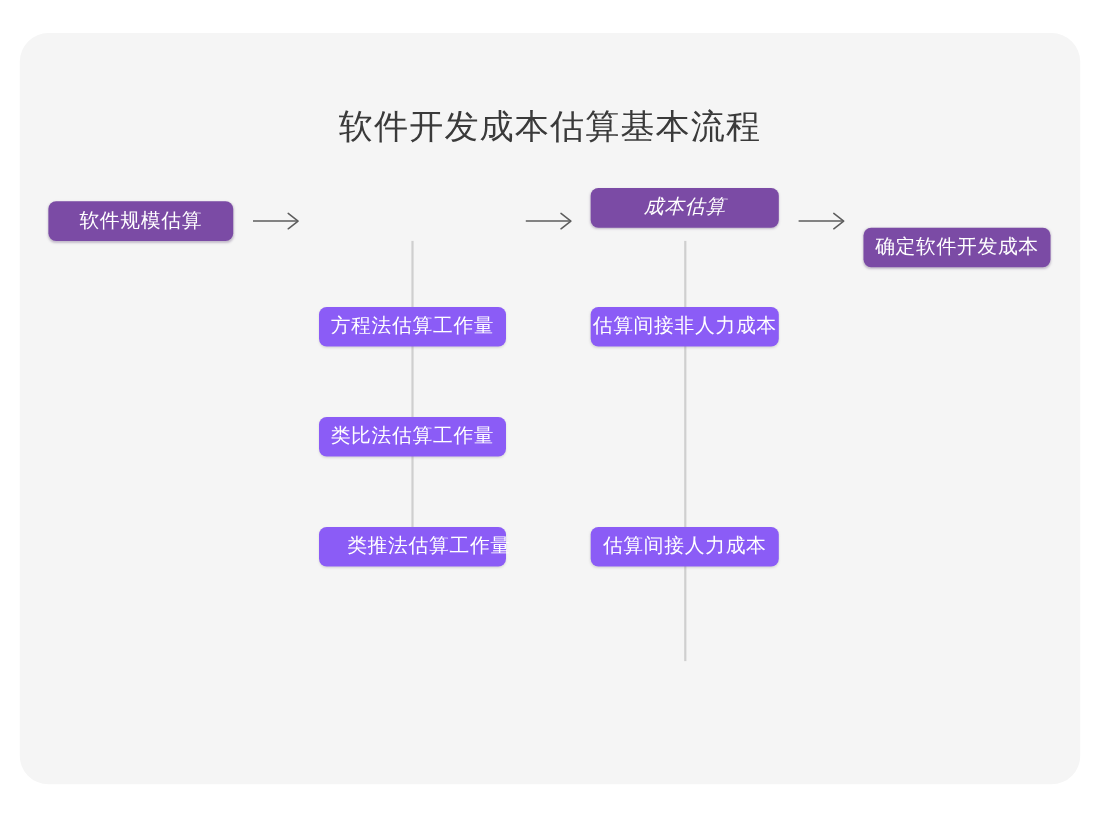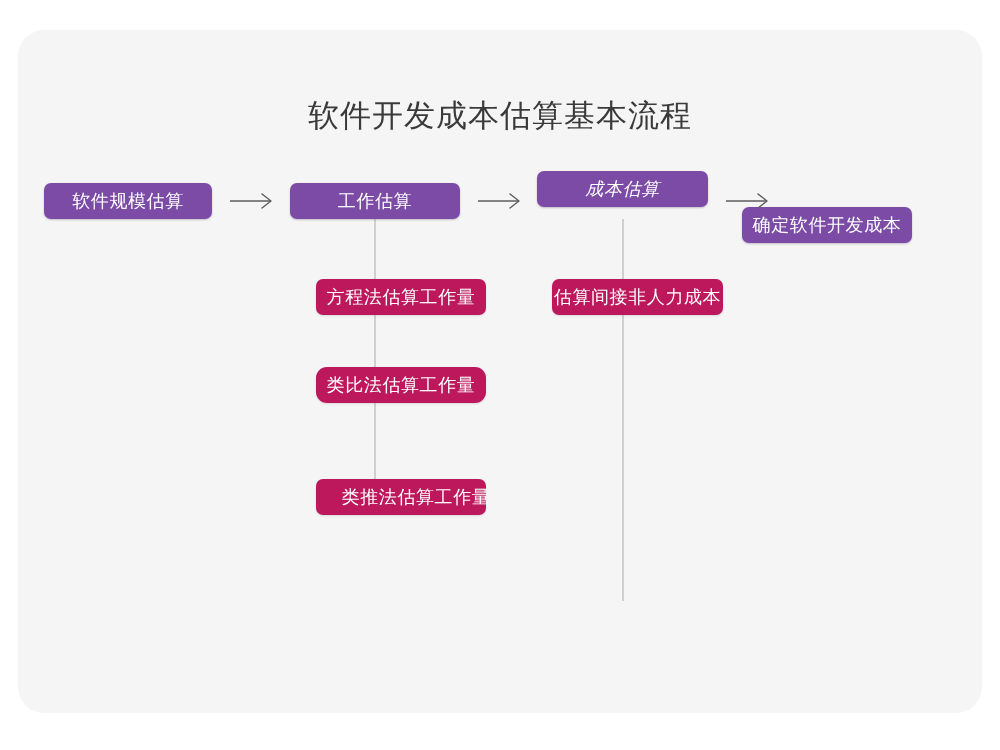--- a/index.html
+++ b/index.html
@@ -60,23 +60,22 @@
     color: #ffffff;
     user-select: none;
   }
 
   .node.primary {
     background: #7b4ba5;
     box-shadow: 0 1px 2px rgba(70, 40, 95, 0.28);
   }
 
   .node.secondary {
-    background: #be185d;
+    background: #8b5cf6;
     box-shadow: 0 1px 2px rgba(120, 120, 120, 0.22);
-    margin-left: 26px;
   }
 
   
   .vline {
     position: absolute;
     width: 2px;
     background: #cfcfcf;
   }
 
   
@@ -93,45 +92,45 @@
 
   <div class="card"></div>
 
   <div class="page-title">软件开发成本估算基本流程</div>
 
   <div class="vline" style="left:374px; top:219px; height:280px;"></div>
   <div class="vline" style="left:622px; top:219px; height:382px;"></div>
 
   <div class="node primary" style="left:44px; top:183px; width:168px;">软件规模估算</div>
 
-  <div class="node primary" style="left:290px; top:183px; width:170px;">工作估算</div>
 
   <div class="node primary" style="left:537px; top:171px; width:171px;font-style:italic;">成本估算</div>
 
-  <div class="node primary" style="left:742px; top:183px; width:170px;margin-top:24px;">确定软件开发成本</div>
+  <div class="node primary" style="left:785px; top:183px; width:170px;margin-top:24px;">确定软件开发成本</div>
 
   <svg class="arrow" style="left:228px; top:189px;" width="50" height="24" viewBox="0 0 50 24">
     <line x1="2" y1="12" x2="42" y2="12" stroke="#5d5d5d" stroke-width="1.4"></line>
     <polyline points="34,5 43,12 34,19" fill="none" stroke="#5d5d5d" stroke-width="1.4" stroke-linecap="round" stroke-linejoin="round"></polyline>
   </svg>
 
   <svg class="arrow" style="left:476px; top:189px;" width="50" height="24" viewBox="0 0 50 24">
     <line x1="2" y1="12" x2="42" y2="12" stroke="#5d5d5d" stroke-width="1.4"></line>
     <polyline points="34,5 43,12 34,19" fill="none" stroke="#5d5d5d" stroke-width="1.4" stroke-linecap="round" stroke-linejoin="round"></polyline>
   </svg>
 
   <svg class="arrow" style="left:724px; top:189px;" width="50" height="24" viewBox="0 0 50 24">
     <line x1="2" y1="12" x2="42" y2="12" stroke="#5d5d5d" stroke-width="1.4"></line>
     <polyline points="34,5 43,12 34,19" fill="none" stroke="#5d5d5d" stroke-width="1.4" stroke-linecap="round" stroke-linejoin="round"></polyline>
   </svg>
 
   <div class="node secondary" style="left:290px; top:279px; width:170px;">方程法估算工作量</div>
 
-  <div class="node secondary" style="left:290px; top:367px; width:170px;border-radius:11px;">类比法估算工作量</div>
+  <div class="node secondary" style="left:290px; top:379px; width:170px;">类比法估算工作量</div>
 
   <div class="node secondary" style="left:290px; top:479px; width:170px;padding-left:30px;">类推法估算工作量</div>
 
-  <div class="node secondary" style="left:526px; top:279px; width:171px;">估算间接非人力成本</div>
+  <div class="node secondary" style="left:537px; top:279px; width:171px;">估算间接非人力成本</div>
 
 
+  <div class="node secondary" style="left:537px; top:479px; width:171px;">估算间接人力成本</div>
 
 
 </div>
 
 </body></html>

